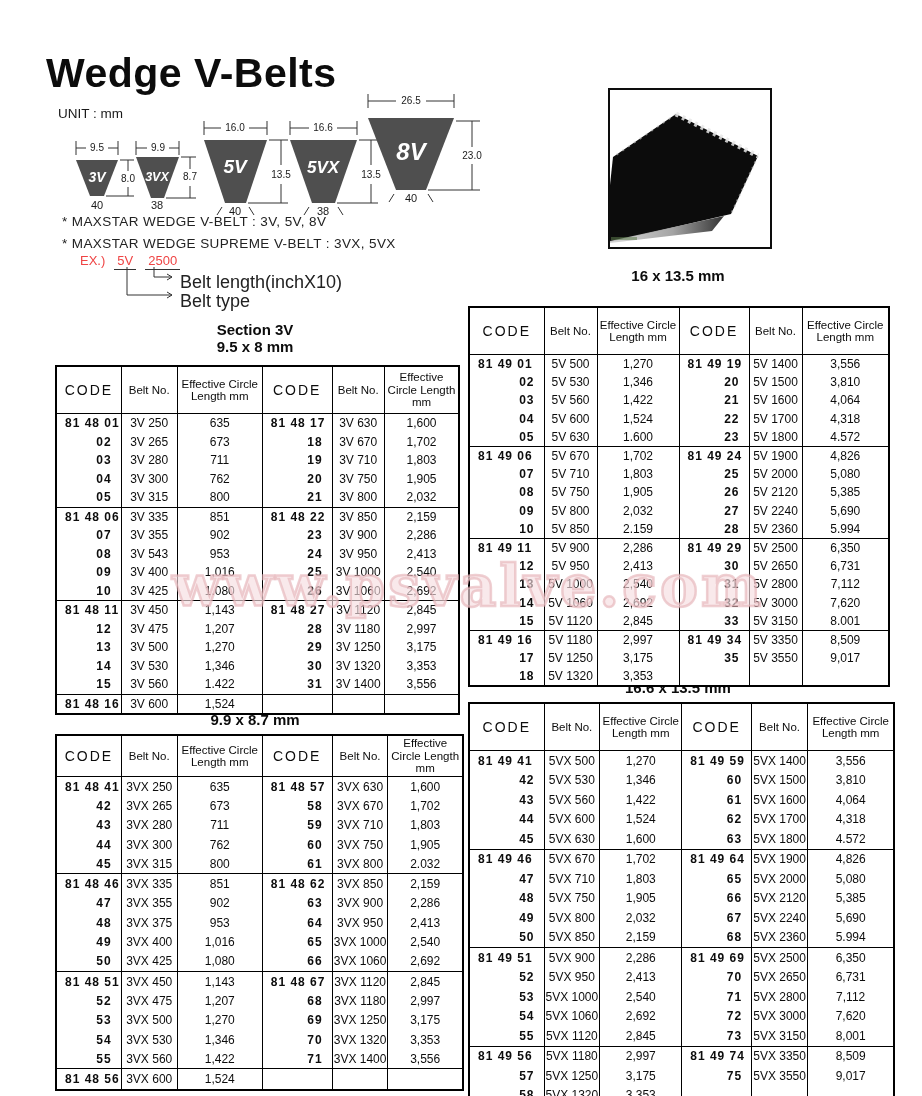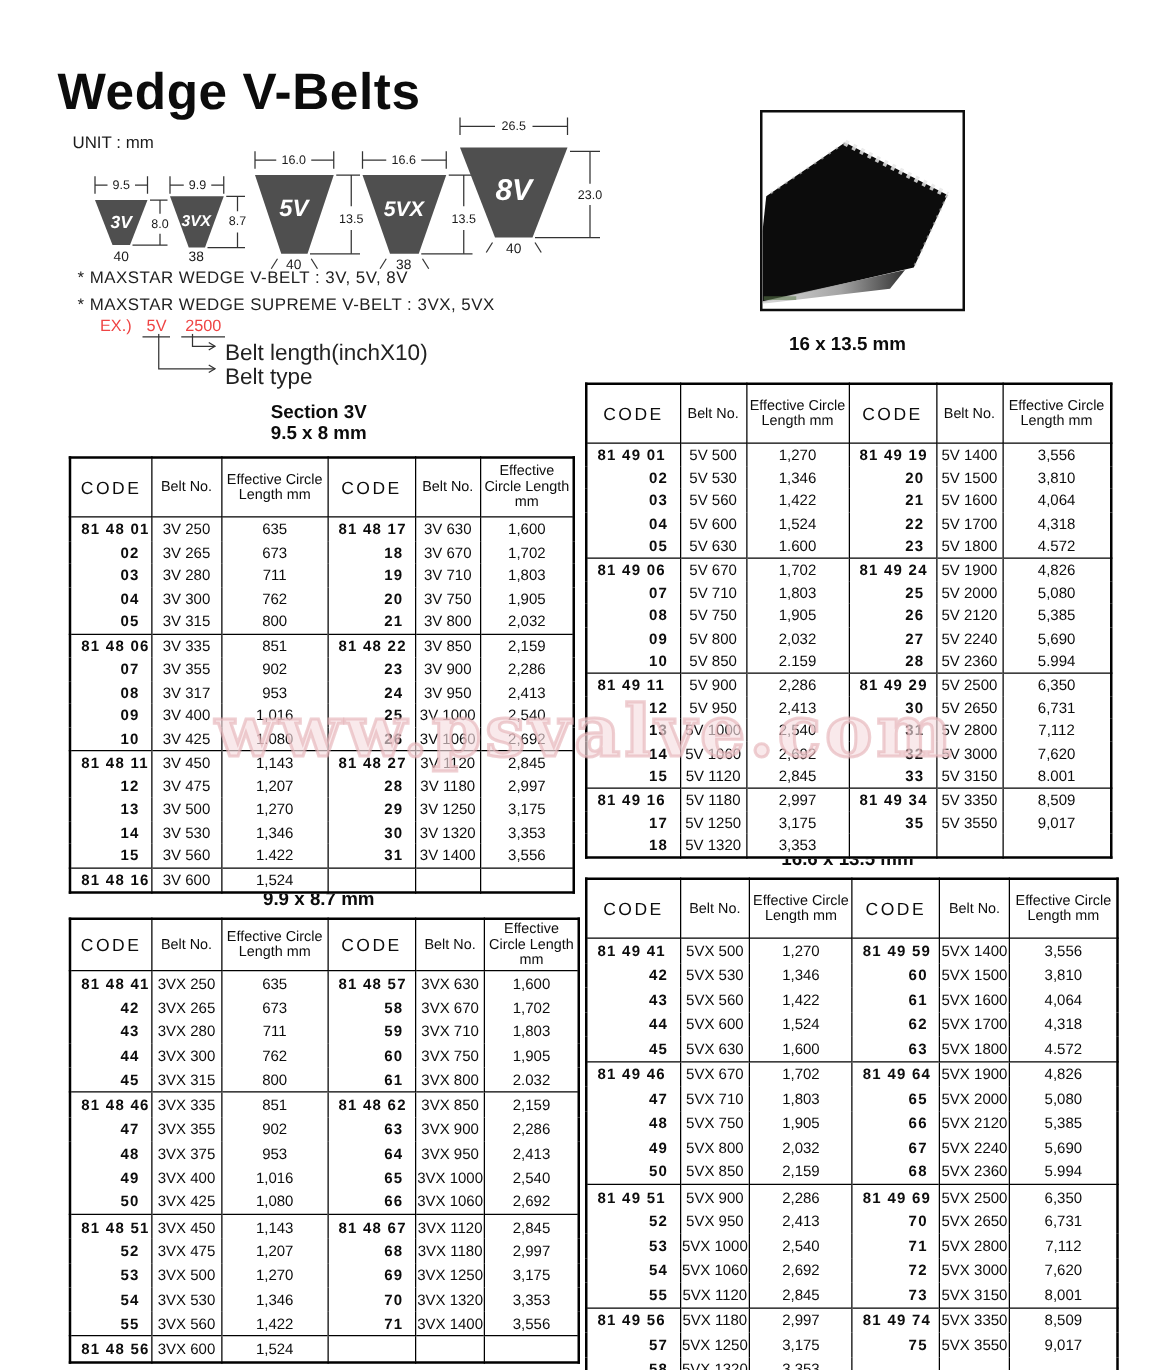--- a/index.html
+++ b/index.html
@@ -277,21 +277,21 @@
       <tr>
         <td class="code part">07</td>
         <td class="belt-no">3V 355</td>
         <td class="len">902</td>
         <td class="code part">23</td>
         <td class="belt-no">3V 900</td>
         <td class="len">2,286</td>
       </tr>
       <tr>
         <td class="code part">08</td>
-        <td class="belt-no">3V 317</td>
+        <td class="belt-no">3V 543</td>
         <td class="len">953</td>
         <td class="code part">24</td>
         <td class="belt-no">3V 950</td>
         <td class="len">2,413</td>
       </tr>
       <tr>
         <td class="code part">09</td>
         <td class="belt-no">3V 400</td>
         <td class="len">1,016</td>
         <td class="code part">25</td>

